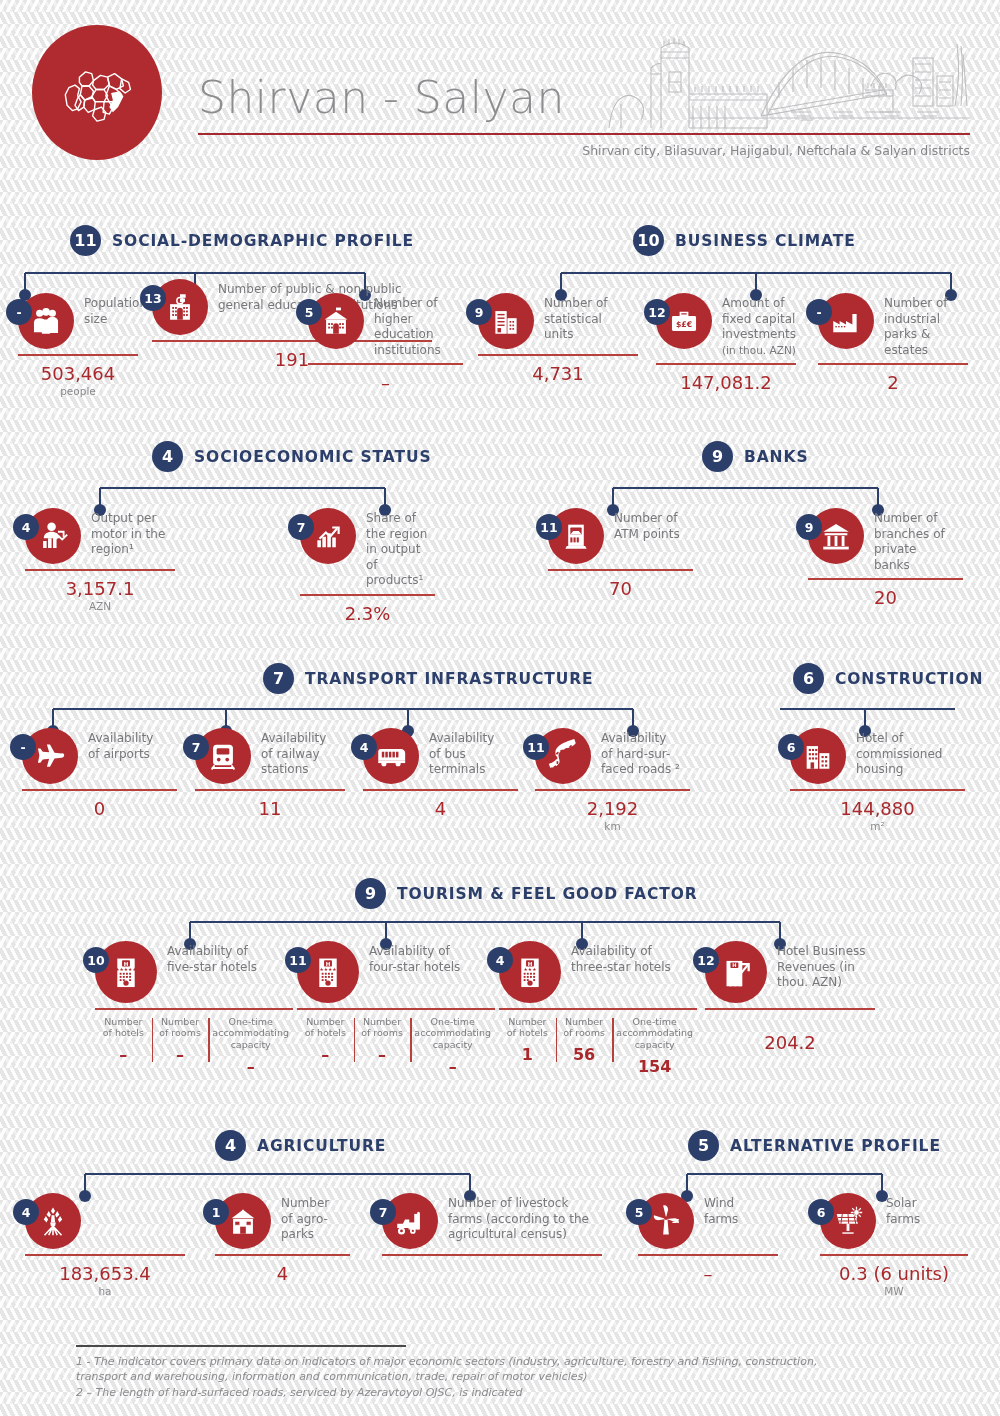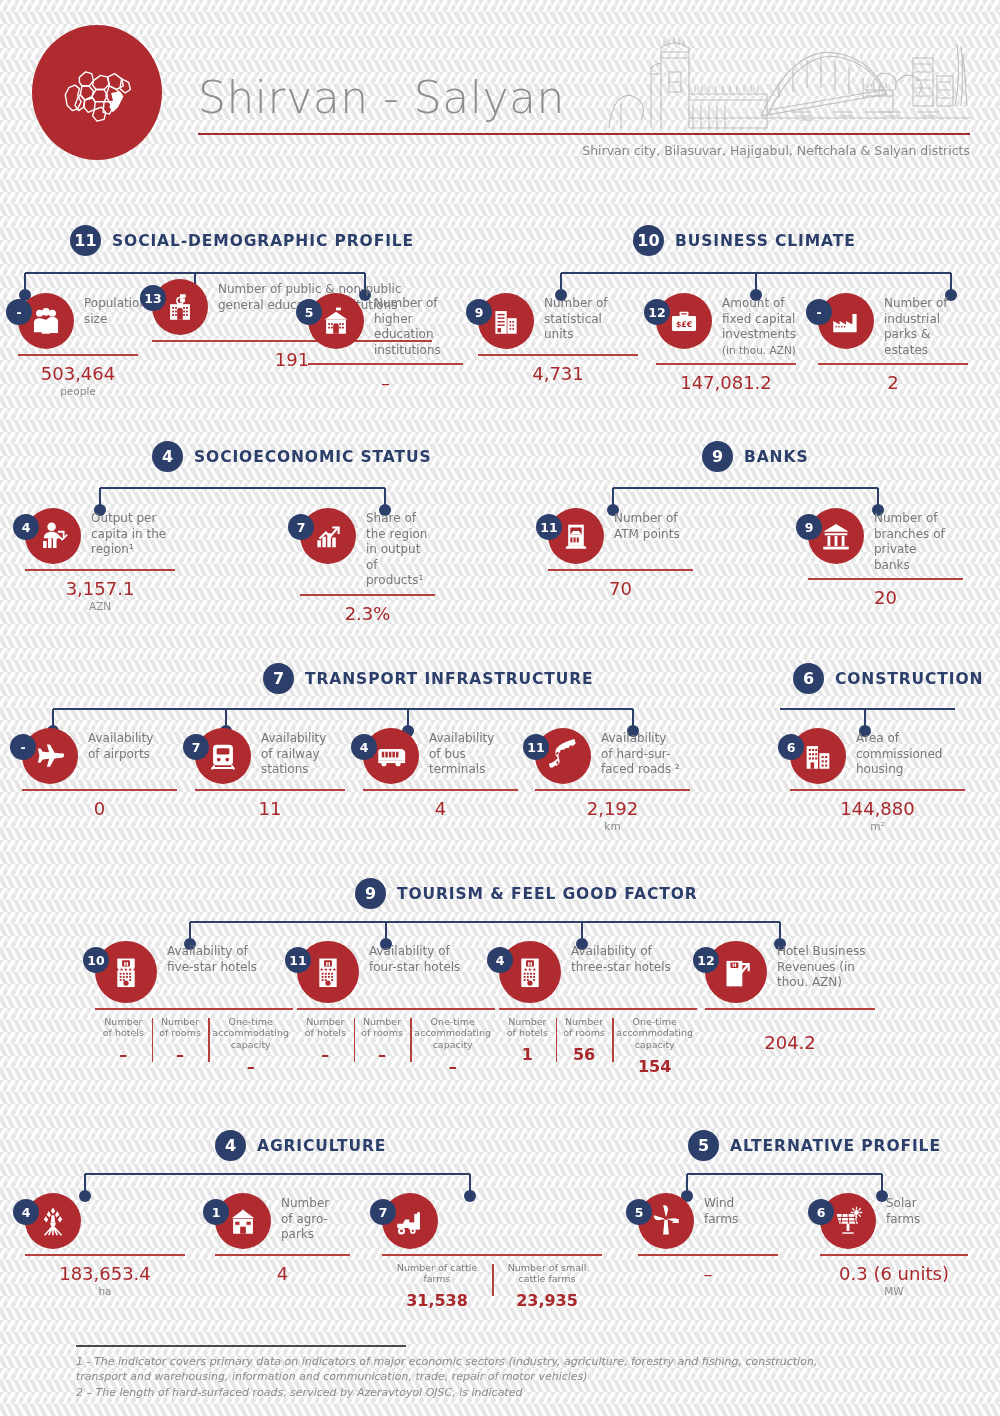--- a/index.html
+++ b/index.html
@@ -391,21 +391,21 @@
       <div class="badge">4</div>
       <div class="disc">
         <svg viewBox="0 0 48 48">
             <circle cx="22" cy="11" r="6"></circle>
             <path d="M11 27c0-6 5-9 11-9s11 3 11 9z"></path>
           <path d="M10 41V31h5v10zM17 41V27h5v14zM24 41V23h5v18z"></path>
           <path d="M31 18l8 0 0 8" fill="none" stroke="#fff" stroke-width="2.6"></path>
           <path d="M25 31l7-7 5 5 7-7" fill="none" stroke="#fff" stroke-width="2.6"></path>
           </svg>
       </div>
-      <div class="m-label" style="width:85px">Output per capita in the region¹</div>
+      <div class="m-label" style="width:85px">Output per motor in the region¹</div>
     </div>
     <div class="m-rule"></div>
     <div class="m-value">3,157.1</div>
     <div class="m-unit">AZN</div>
   </div>
 
   <div class="metric" style="left:300px; top:508px; width:135px;">
     <div class="m-top">
       <div class="badge">7</div>
       <div class="disc">
@@ -601,21 +601,21 @@
             <rect x="13.5" y="33" width="5" height="9"></rect>
             <rect x="29" y="24" width="3" height="3"></rect>
               <rect x="34" y="24" width="3" height="3"></rect>
             <rect x="29" y="30" width="3" height="3"></rect>
               <rect x="34" y="30" width="3" height="3"></rect>
             <rect x="29" y="36" width="3" height="3"></rect>
               <rect x="34" y="36" width="3" height="3"></rect>
             </g>
           </svg>
       </div>
-      <div class="m-label" style="width:85px">Area of commissioned housing</div>
+      <div class="m-label" style="width:85px">Hotel of commissioned housing</div>
     </div>
     <div class="m-rule"></div>
     <div class="m-value">144,880</div>
     <div class="m-unit">m²</div>
   </div>
 
   <div class="sec-head" style="left:355px; top:878px;">
     <div class="sec-num">9</div>
     <div class="sec-title">TOURISM &amp; FEEL GOOD FACTOR</div>
   </div>
@@ -856,32 +856,23 @@
             <path d="M30 14h6v22h-6z"></path>
             <path d="M34 14c0-4 4-4 4 0v22h-4z"></path>
           <path d="M22 26h10v10H22z"></path>
           <path d="M6 28h8l3-6h6v12H6z"></path>
           <circle cx="12" cy="38" r="5"></circle>
             <circle cx="28" cy="38" r="4"></circle>
           <circle cx="12" cy="38" r="2" fill="#b02b2f"></circle>
             <circle cx="28" cy="38" r="1.6" fill="#b02b2f"></circle>
           </svg>
       </div>
-    </div>
-    <div class="m-rule"></div>
-    <div class="subcols">
-      <div class="subcol">
-        <div class="sc-lab">Number of cattle farms</div>
-        <div class="sc-val">31,538</div>
-      </div>
-      <div class="subcol">
-        <div class="sc-lab">Number of small cattle farms</div>
-        <div class="sc-val">23,935</div>
-      </div>
-    </div>
+      <div class="m-label" style="width:150px">Number of livestock farms (according to the agricultural census)</div>
+    </div>
+    <div class="m-rule"></div>
   </div>
 
   <div class="sec-head" style="left:688px; top:1130px;">
     <div class="sec-num">5</div>
     <div class="sec-title">ALTERNATIVE PROFILE</div>
   </div>
   <div class="conn" style="left:682px; top:1173px;">
     <svg width="210" height="32">
         <g stroke="#2c3f6b" stroke-width="2" fill="none">
       <path d="M5 1 H200 M5 1 V20 M200 1 V20"></path>

